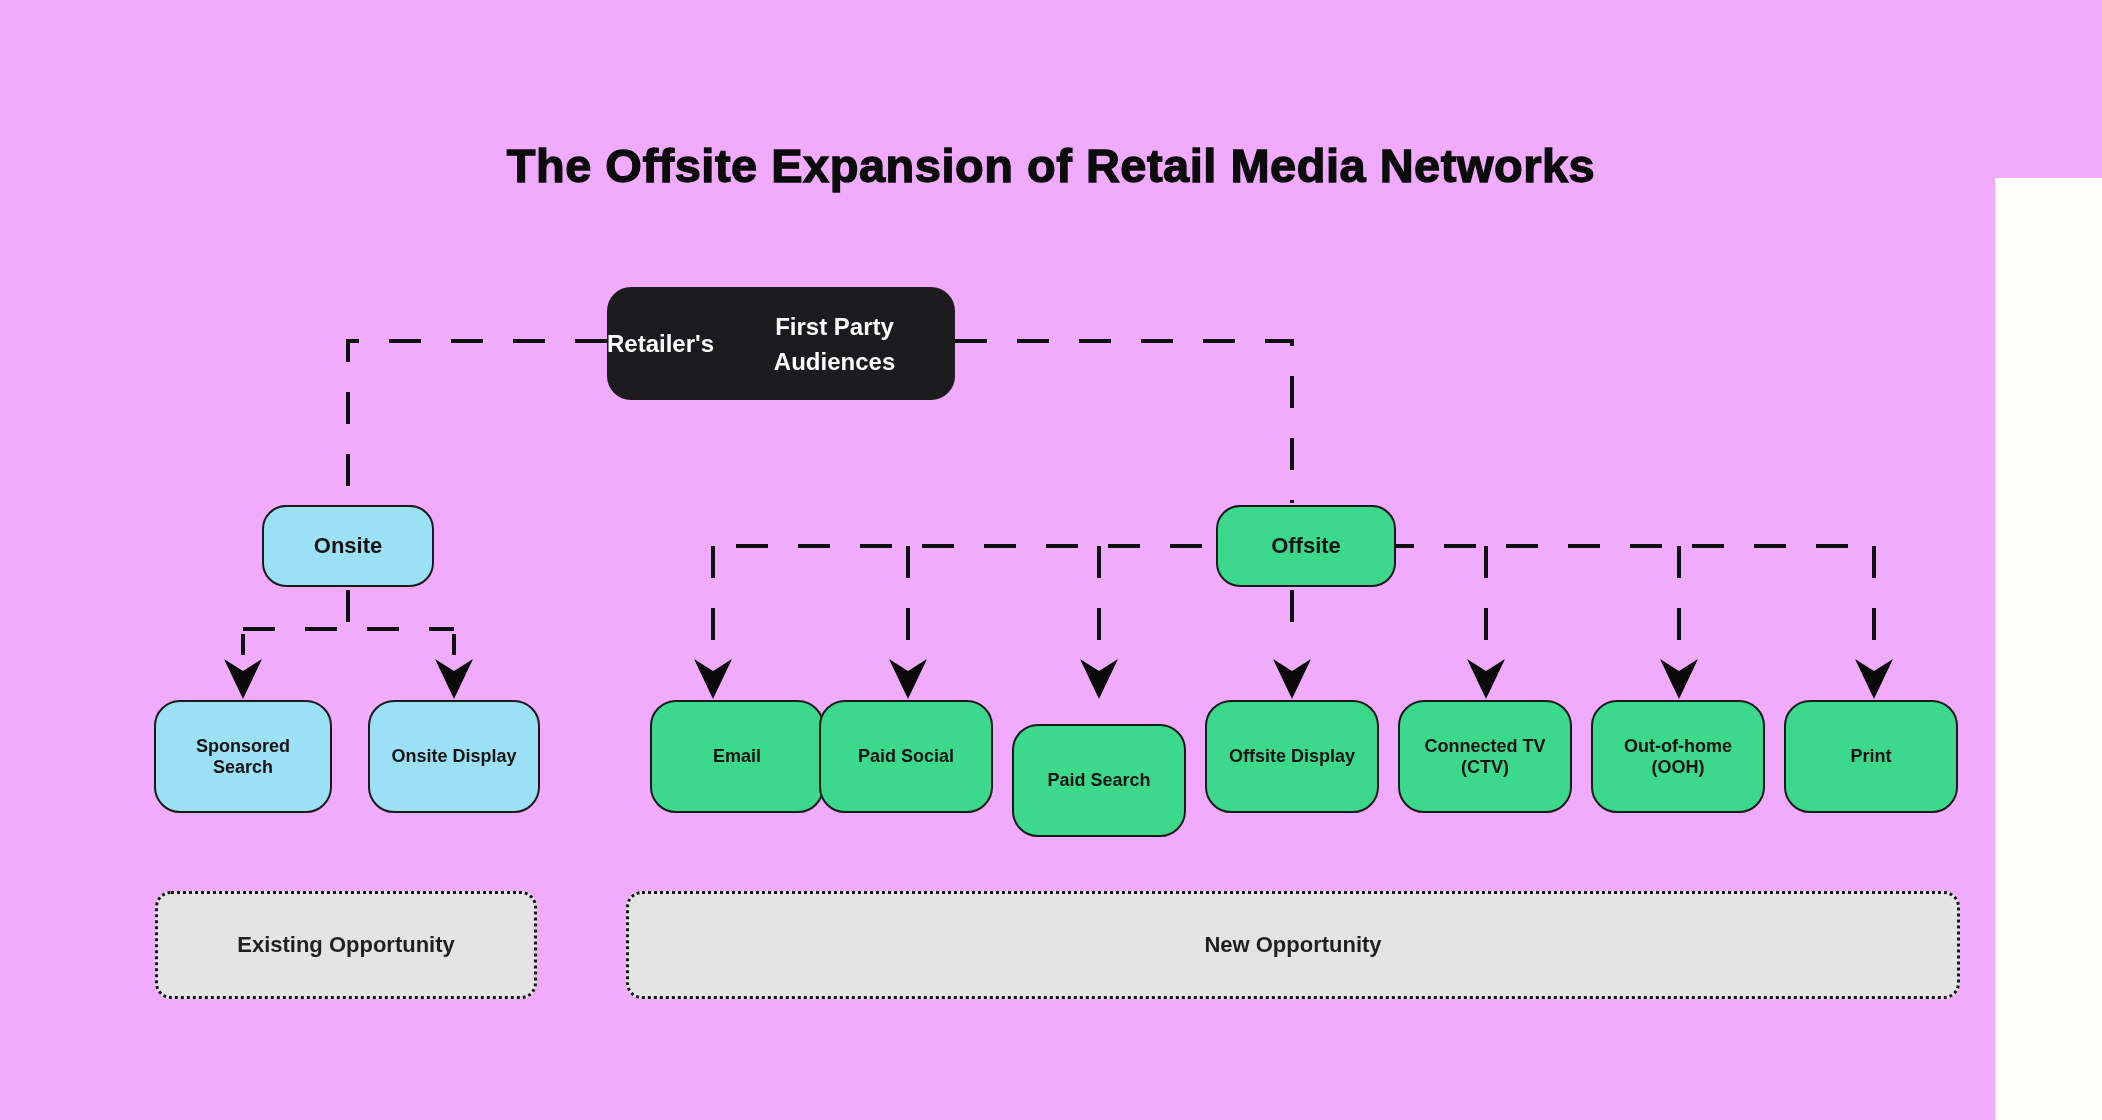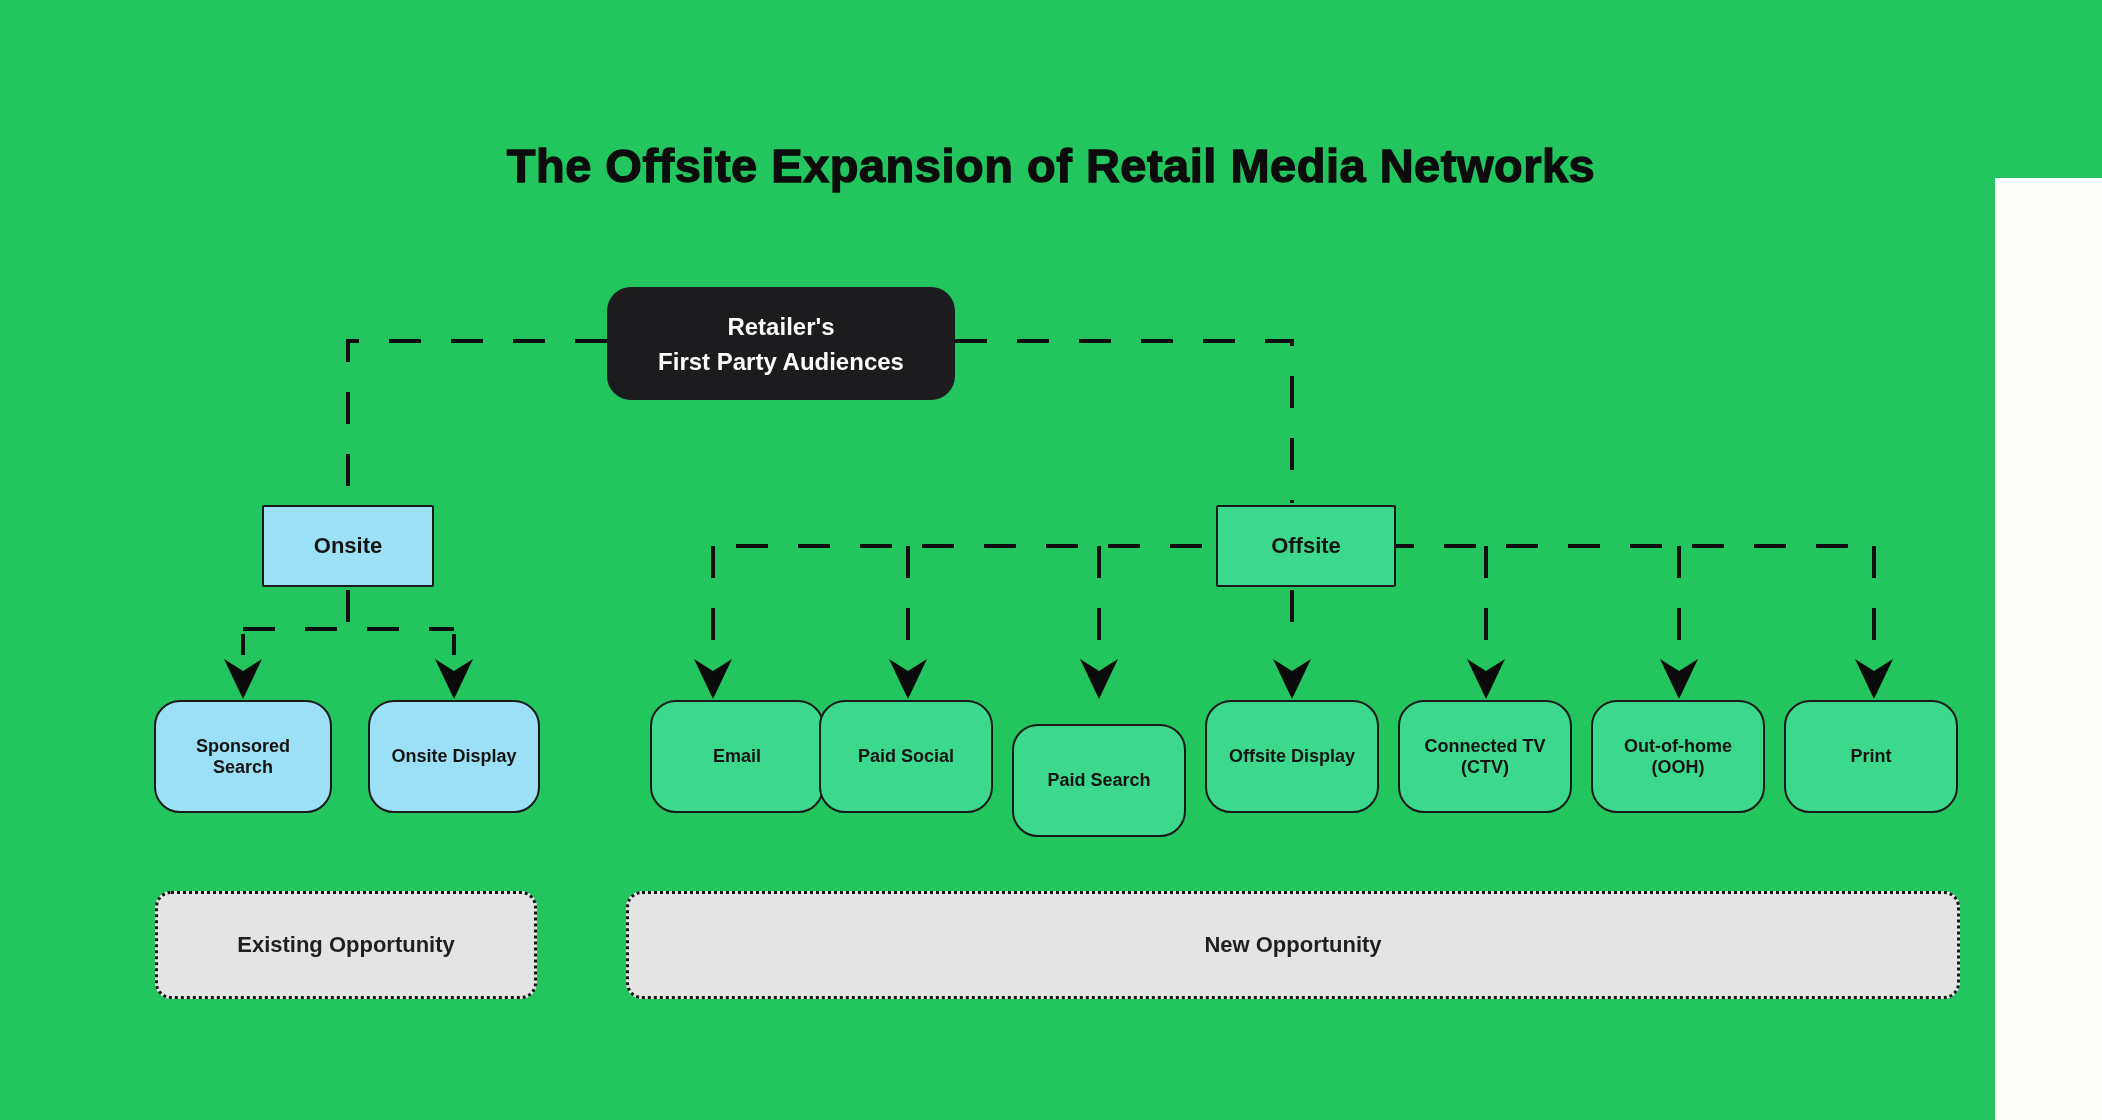--- a/index.html
+++ b/index.html
@@ -3,21 +3,21 @@
 <meta charset="utf-8">
 <style>
   * { margin: 0; padding: 0; box-sizing: border-box; }
   html, body { width: 2102px; height: 1120px; }
   body { font-family: "Liberation Sans", "DejaVu Sans", sans-serif; }
 
   .canvas {
     position: relative;
     width: 2102px;
     height: 1120px;
-    background: #22c55e;
+    background: #f0abfc;
     overflow: hidden;
   }
 
   .right-strip {
     position: absolute;
     left: 1995px; top: 178px;
     width: 107px; height: 942px;
     background: #FEFEFD;
     border-left: 1px solid #F1F1EE;
   }
@@ -45,28 +45,27 @@
   }
 
   .root-node {
     left: 607px; top: 287px;
     width: 348px; height: 113px;
     background: #1C1C1E;
     border-radius: 24px;
     color: #FCFCFC;
     font-size: 24px;
     line-height: 35px;
-    flex-direction: column;
   }
 
   .branch-node {
     top: 505px;
     height: 82px;
     border: 2px solid #1A1A1A;
-    border-radius: 2px;
+    border-radius: 24px;
     font-size: 22px;
   }
   .onsite-node  { left: 262px;  width: 172px; background: #9CE0F5; }
   .offsite-node { left: 1216px; width: 180px; background: #3CD98C; }
 
   .child-node {
     top: 700px;
     height: 113px;
     border: 2px solid #1A1A1A;
     border-radius: 26px;

